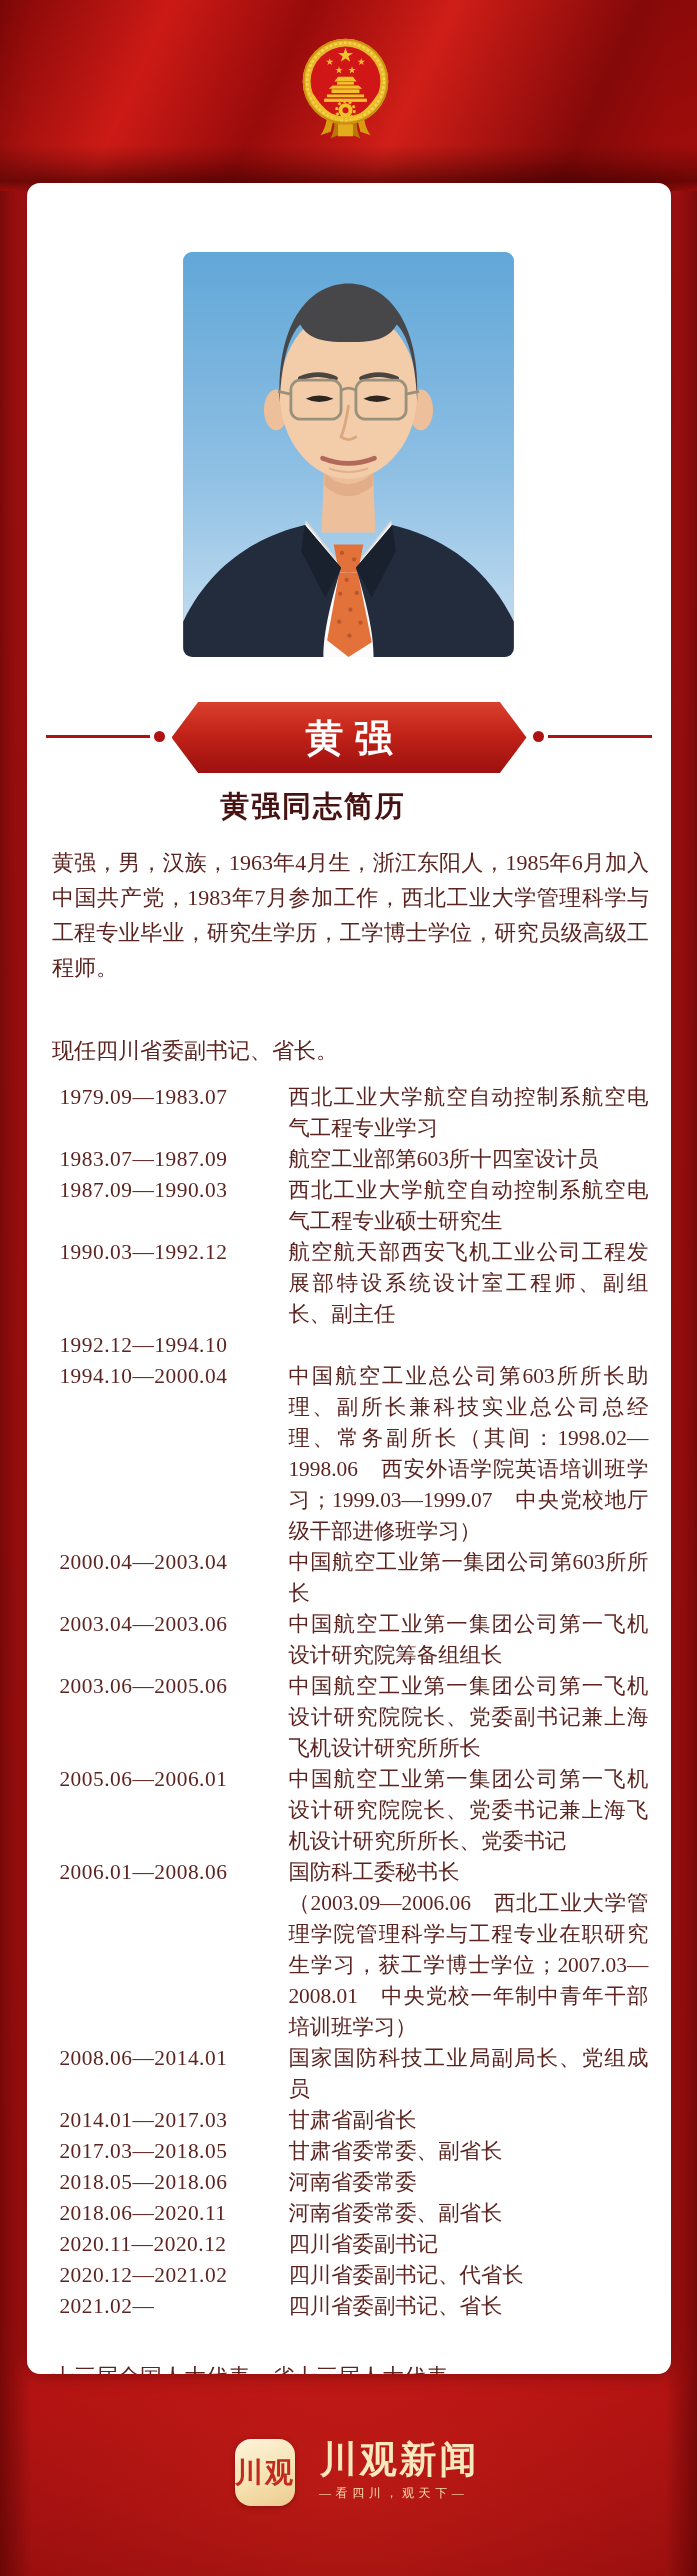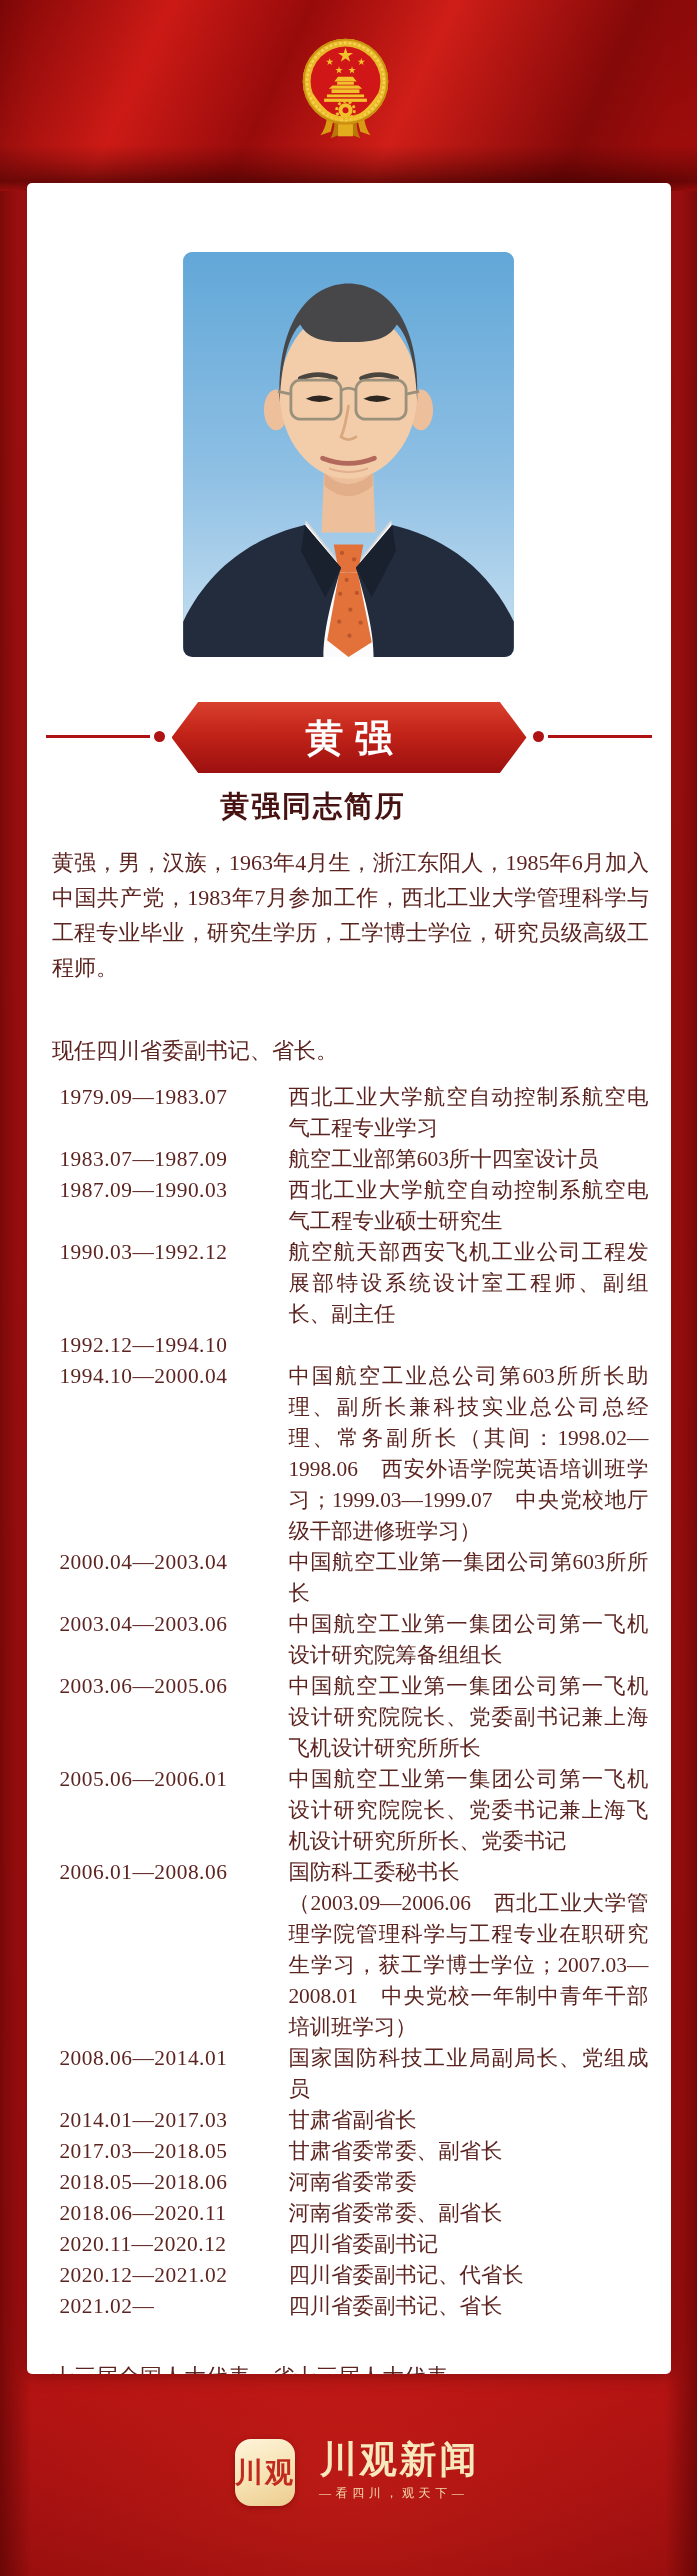--- a/index.html
+++ b/index.html
@@ -13,21 +13,21 @@
   }
   .silk{
     position:absolute;top:0;left:0;width:697px;height:191px;
     background:
       linear-gradient(180deg, rgba(0,0,0,0) 76%, rgba(50,0,0,.50) 95%, rgba(90,3,3,.18) 100%),
       linear-gradient(115deg, rgba(122,6,6,.85) 0%, rgba(206,27,22,.92) 22%, rgba(148,10,10,.88) 40%, rgba(212,32,25,.88) 58%, rgba(128,8,8,.92) 82%, rgba(168,14,12,.88) 100%);
   }
   .emblem{position:absolute;left:299px;top:33px;width:93px;height:108px;}
   .card{
     position:absolute;left:27px;top:183px;width:644px;height:2191px;
-    background:#ffffff;border-radius:5px;overflow:hidden;
+    background:#ffffff;border-radius:13px;overflow:hidden;
     box-shadow:0 0 18.6px rgba(55,0,0,.45);
   }
   .photo{
     position:absolute;left:156px;top:69px;width:331px;height:405px;
     border-radius:9.3px;overflow:hidden;background:#8fc0e4;
   }
   .photo svg{display:block;width:331px;height:405px;}
   .banner-row{position:absolute;left:0;top:519px;width:644px;height:71px;}
   .banner{
     width:355px;height:71px;margin:0 auto;

